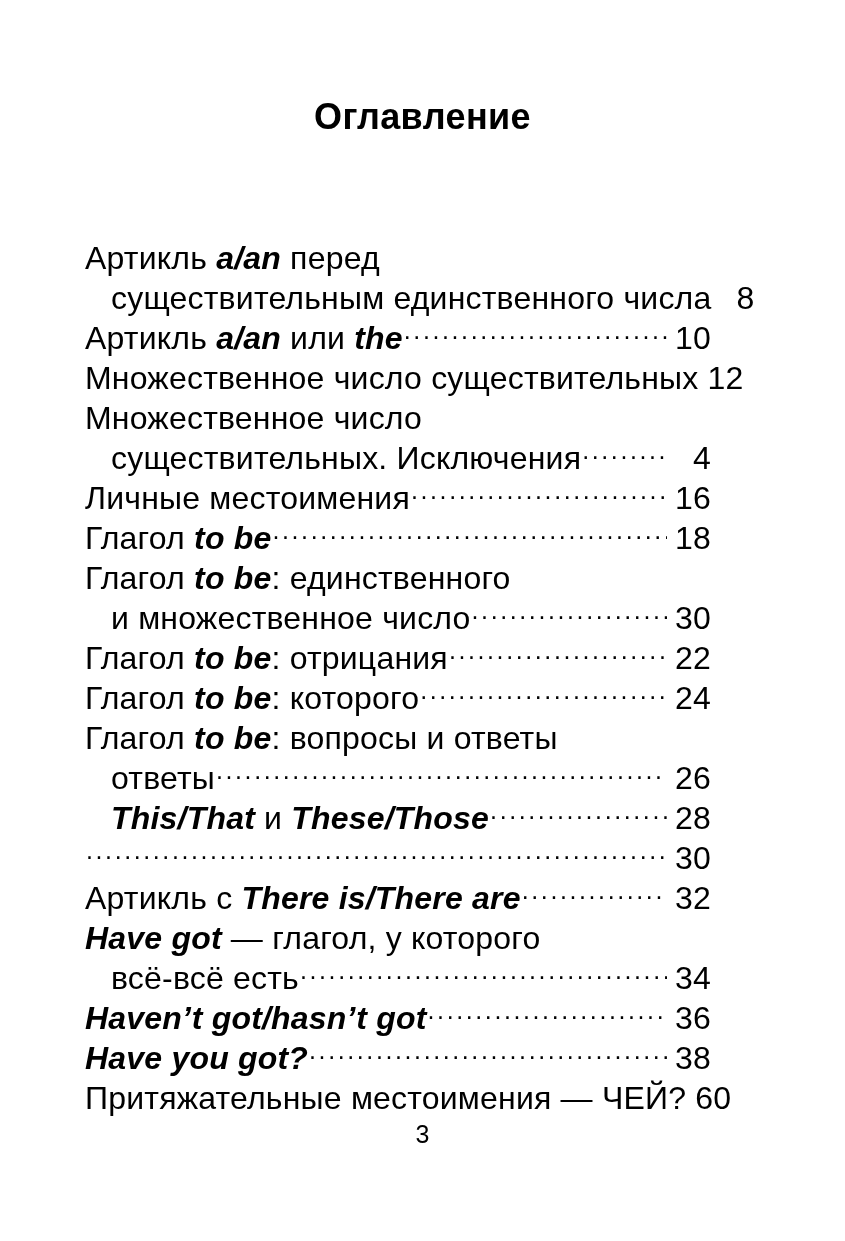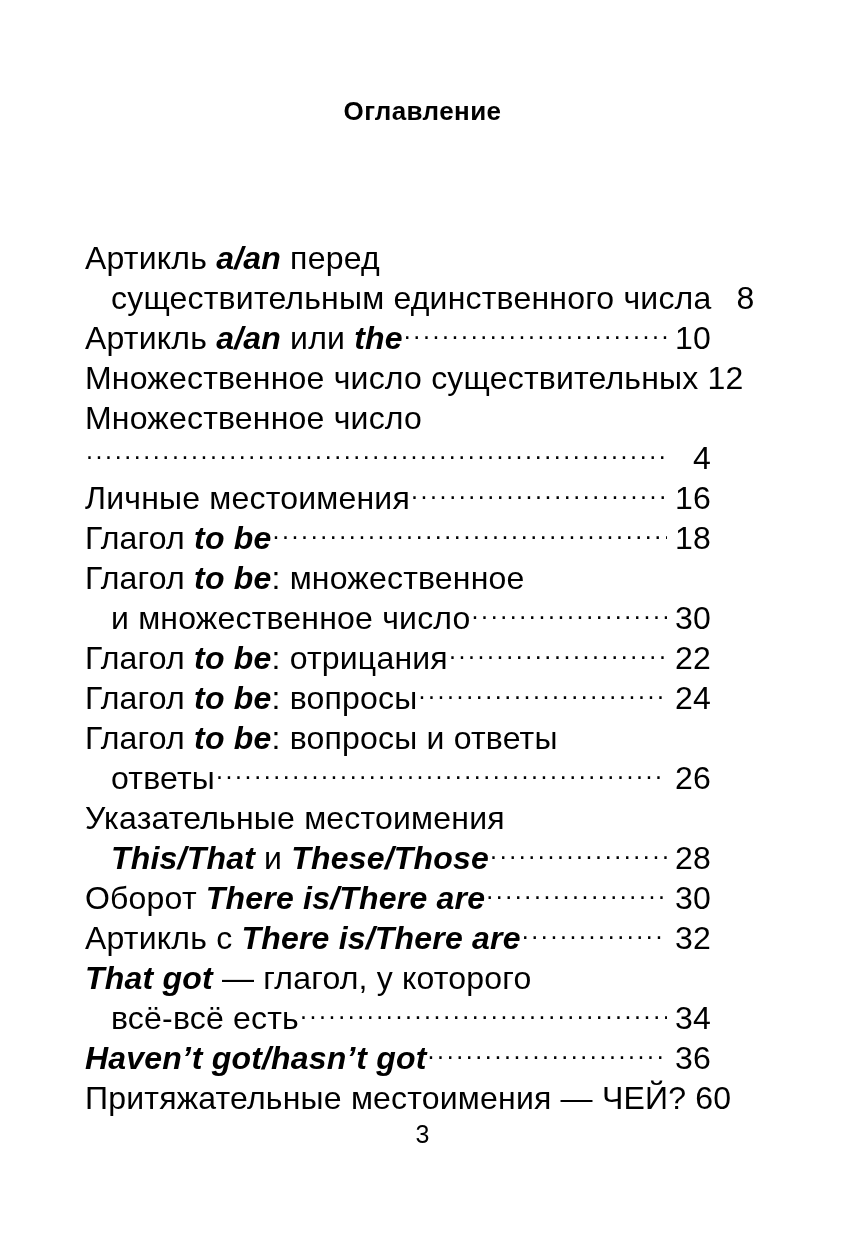--- a/index.html
+++ b/index.html
@@ -19,21 +19,21 @@
     -webkit-font-smoothing: antialiased;
   }
 
   
   .toc-title {
     position: absolute;
     left: 0;
     top: 97px;
     width: 845px;
     text-align: center;
-    font-size: 26px;
+    font-size: 36px;
     font-weight: bold;
     letter-spacing: 0.4px;
     line-height: 1.1;
   }
 
   
   .toc-list {
     position: absolute;
     left: 85px;
     top: 238px;
@@ -143,119 +143,122 @@
           <span class="leader"></span>
           <span class="page-num">12</span>
         </div>
       </div>
       <div class="toc-entry">
         <div class="toc-line nonum">
           <span class="line-text"><span>Множественное  число</span></span>
           <span class="leader none"></span>
         </div>
         <div class="toc-line indent">
+          <span class="line-text"><span>существительных.  Исключения</span></span>
           <span class="leader"></span>
           <span class="page-num">4</span>
         </div>
       </div>
       <div class="toc-entry">
         <div class="toc-line">
           <span class="line-text"><span>Личные  местоимения</span></span>
           <span class="leader"></span>
           <span class="page-num">16</span>
         </div>
       </div>
       <div class="toc-entry">
         <div class="toc-line">
           <span class="line-text"><span>Глагол </span><span class="b">to  be</span></span>
           <span class="leader"></span>
           <span class="page-num">18</span>
         </div>
       </div>
       <div class="toc-entry">
         <div class="toc-line nonum">
-          <span class="line-text"><span>Глагол </span><span class="b">to  be</span><span>: множественное</span></span>
+          <span class="line-text"><span>Глагол </span><span class="b">to  be</span><span>: единственного</span></span>
           <span class="leader none"></span>
         </div>
         <div class="toc-line indent">
           <span class="line-text"><span>и  множественное  число</span></span>
           <span class="leader"></span>
           <span class="page-num">30</span>
         </div>
       </div>
       <div class="toc-entry">
         <div class="toc-line">
           <span class="line-text"><span>Глагол </span><span class="b">to  be</span><span>: отрицания</span></span>
           <span class="leader"></span>
           <span class="page-num">22</span>
         </div>
       </div>
       <div class="toc-entry">
         <div class="toc-line">
-          <span class="line-text"><span>Глагол </span><span class="b">to  be</span><span>: вопросы</span></span>
+          <span class="line-text"><span>Глагол </span><span class="b">to  be</span><span>: которого</span></span>
           <span class="leader"></span>
           <span class="page-num">24</span>
         </div>
       </div>
       <div class="toc-entry">
         <div class="toc-line nonum">
           <span class="line-text"><span>Глагол </span><span class="b">to  be</span><span>: вопросы  и  ответы</span></span>
           <span class="leader none"></span>
         </div>
         <div class="toc-line indent">
           <span class="line-text"><span>ответы </span></span>
           <span class="leader"></span>
           <span class="page-num">26</span>
         </div>
       </div>
       <div class="toc-entry">
-        <div class="toc-line nonum">
-          <span class="line-text"><span>Указательные  местоимения</span></span>
-          <span class="leader none"></span>
-        </div>
         <div class="toc-line indent">
           <span class="line-text"><span class="b">This/That</span><span> и </span><span class="b">These/Those</span></span>
           <span class="leader"></span>
           <span class="page-num">28</span>
         </div>
       </div>
       <div class="toc-entry">
         <div class="toc-line">
-          <span class="line-text"><span>Оборот </span><span class="b">There  is/There  are</span></span>
           <span class="leader"></span>
           <span class="page-num">30</span>
         </div>
       </div>
       <div class="toc-entry">
         <div class="toc-line">
           <span class="line-text"><span>Артикль  с </span><span class="b">There  is/There  are</span></span>
           <span class="leader"></span>
           <span class="page-num">32</span>
         </div>
       </div>
       <div class="toc-entry">
         <div class="toc-line nonum">
-          <span class="line-text"><span class="b">That  got</span><span> — глагол,  у  которого</span></span>
+          <span class="line-text"><span class="b">Have  got</span><span> — глагол,  у  которого</span></span>
           <span class="leader none"></span>
         </div>
         <div class="toc-line indent">
           <span class="line-text"><span>всё-всё  есть</span></span>
           <span class="leader"></span>
           <span class="page-num">34</span>
         </div>
       </div>
       <div class="toc-entry">
         <div class="toc-line">
           <span class="line-text"><span class="b">Haven’t  got/hasn’t  got</span></span>
           <span class="leader"></span>
           <span class="page-num">36</span>
         </div>
       </div>
       <div class="toc-entry">
         <div class="toc-line">
+          <span class="line-text"><span class="b">Have  you  got?</span></span>
+          <span class="leader"></span>
+          <span class="page-num">38</span>
+        </div>
+      </div>
+      <div class="toc-entry">
+        <div class="toc-line">
           <span class="line-text"><span>Притяжательные  местоимения  —  ЧЕЙ?</span></span>
           <span class="leader"></span>
           <span class="page-num">60</span>
         </div>
       </div>
     </div>
 
   <div class="folio">3</div>
 
 </div>

